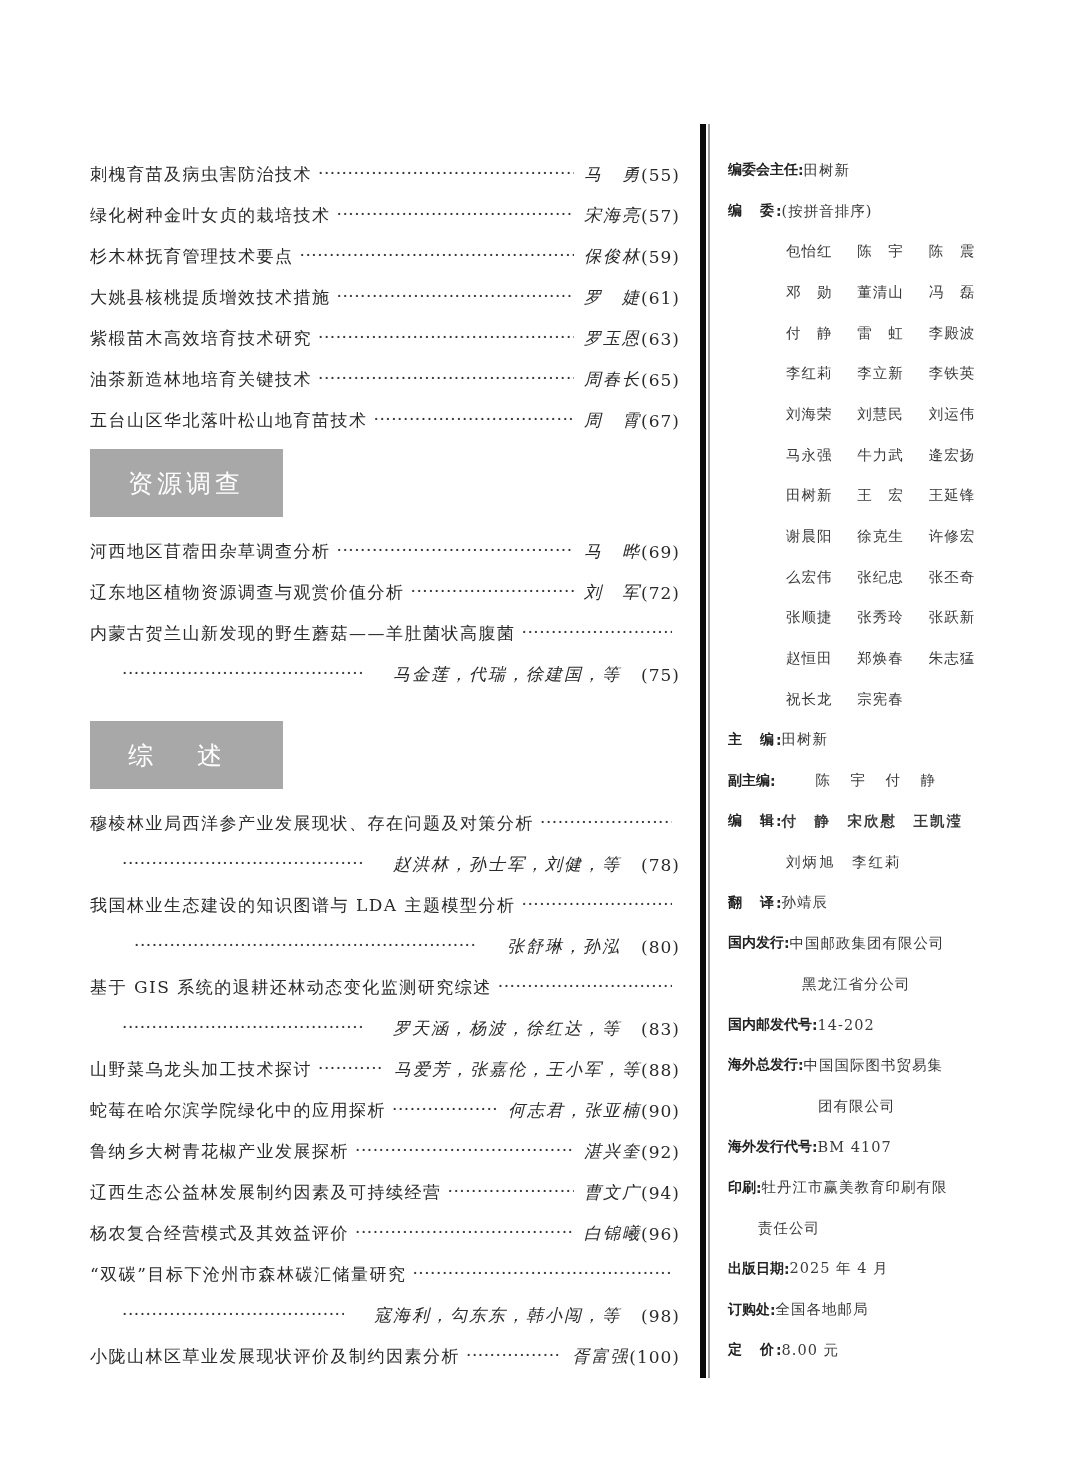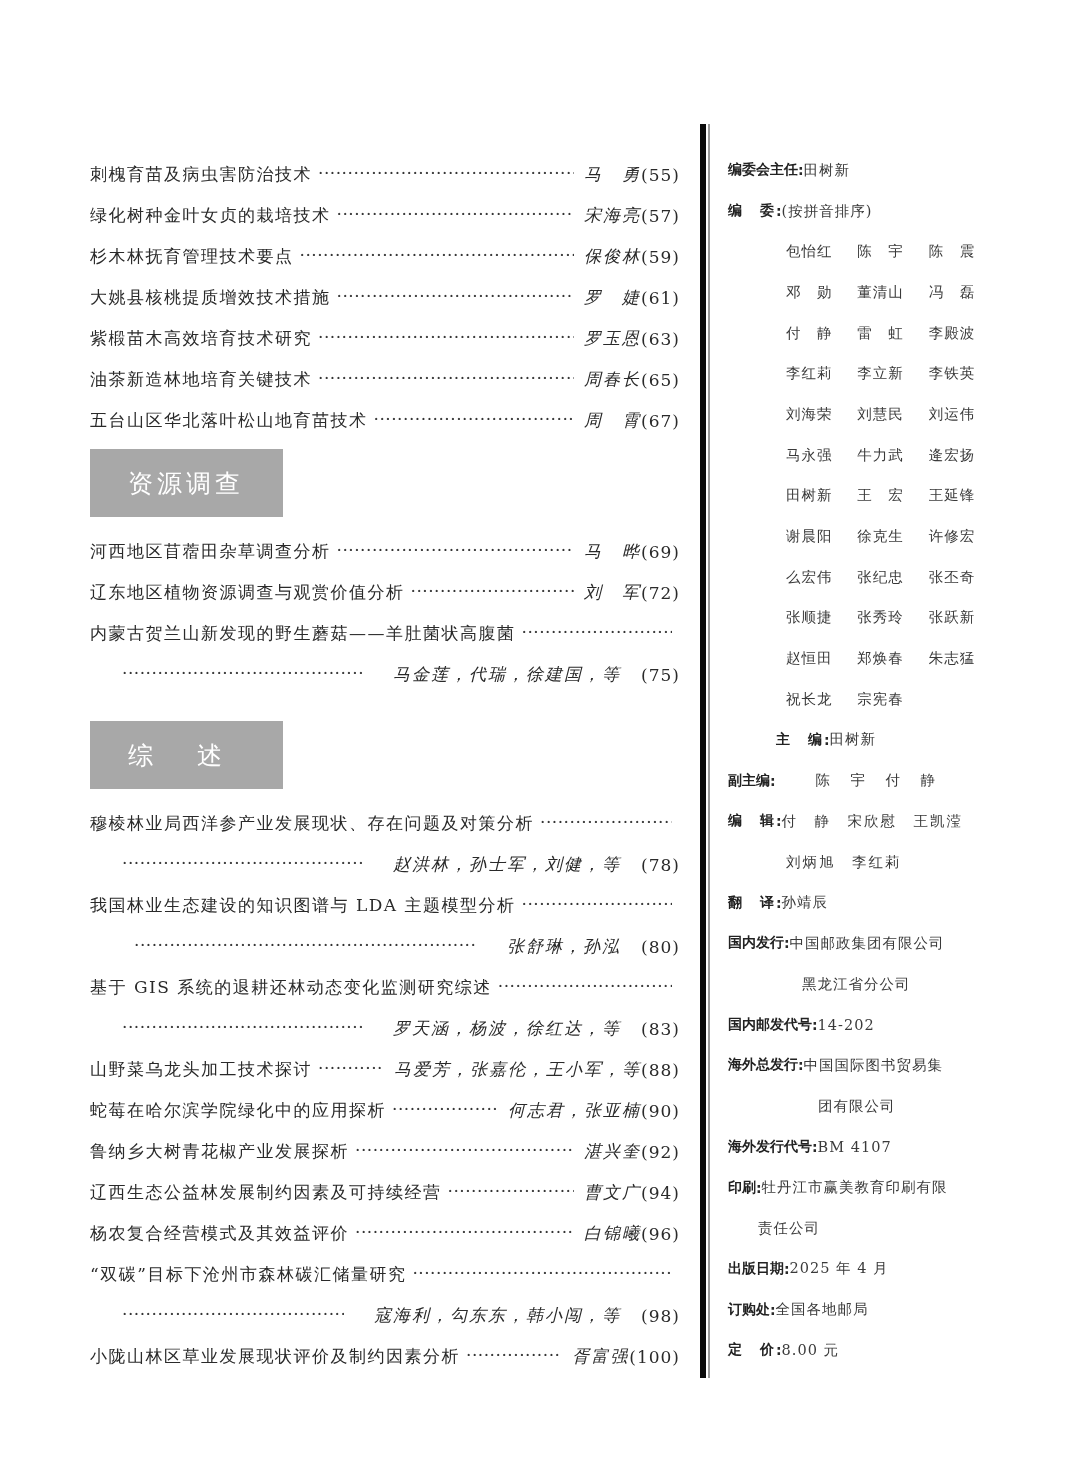--- a/index.html
+++ b/index.html
@@ -252,33 +252,33 @@
       <span class="name">郑焕春</span>
       <span class="name">朱志猛</span>
     </div>
   <div class="mrow names">
       <span class="name">祝长龙</span>
       <span class="name">宗宪春</span>
       <span class="name"></span>
     </div>
 
   <div class="mrow">
-      <span class="mlabel" style="letter-spacing:2px;margin-left:48px;">主　编</span>
+      <span class="mlabel" style="letter-spacing:2px;">主　编</span>
       <span class="mcolon">:</span>
       <span class="mval">田树新</span>
     </div>
   <div class="mrow">
       <span class="mlabel">副主编</span>
       <span class="mcolon">:</span>
       <span class="mval" style="letter-spacing:3px;margin-left:40px;">陈　宇　付　静</span>
     </div>
   <div class="mrow">
       <span class="mlabel" style="letter-spacing:2px;">编　辑</span>
       <span class="mcolon">:</span>
-      <span class="mval" style="letter-spacing:2px;">付　静　宋欣慰　王凯滢</span>
+      <span class="mval" style="letter-spacing:2px;font-weight:bold;">付　静　宋欣慰　王凯滢</span>
     </div>
   <div class="mrow indent-58">
       <span class="mval" style="letter-spacing:2px;">刘炳旭　李红莉</span>
     </div>
   <div class="mrow">
       <span class="mlabel" style="letter-spacing:2px;">翻　译</span>
       <span class="mcolon">:</span>
       <span class="mval">孙靖辰</span>
     </div>
   <div class="mrow">

